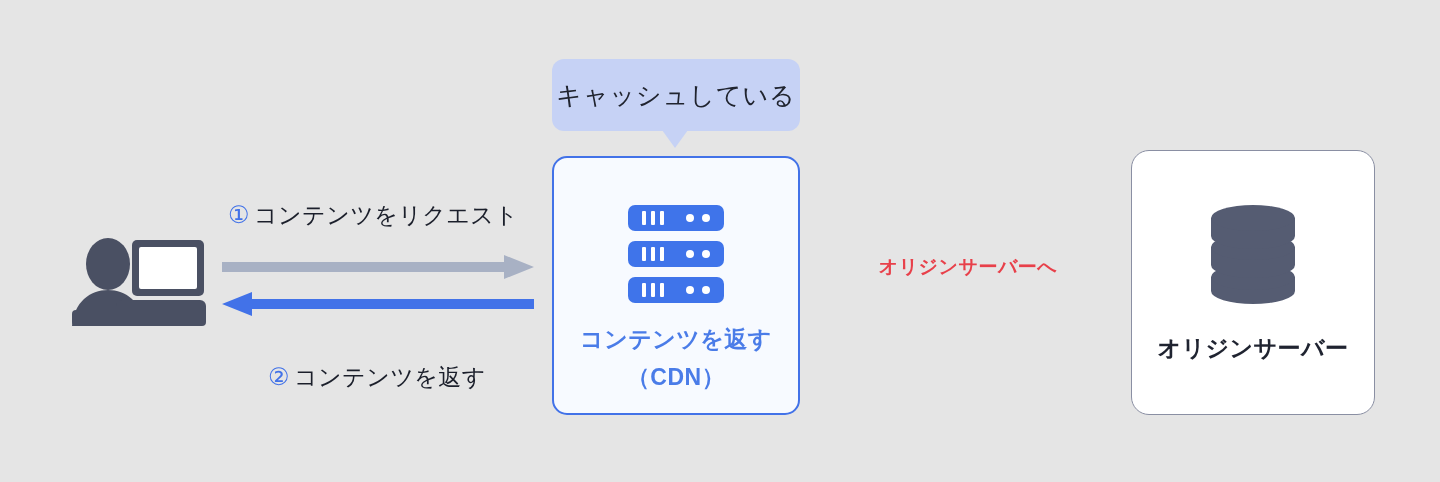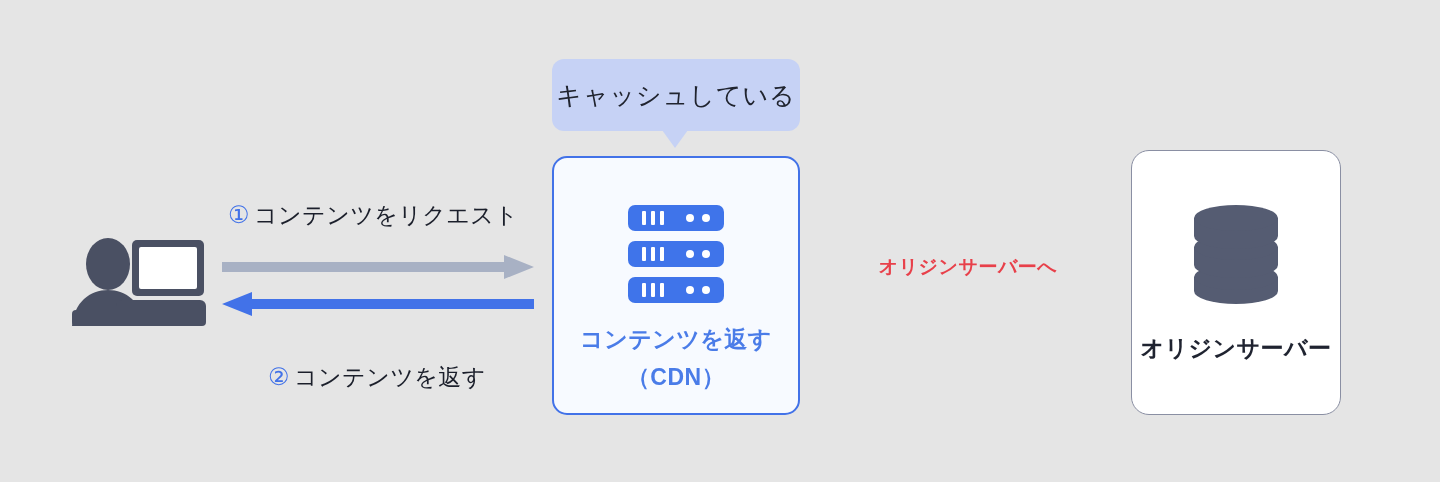--- a/index.html
+++ b/index.html
@@ -108,21 +108,21 @@
     font-weight: bold;
     line-height: 38px;
     letter-spacing: 0.5px;
   }
 
   
   .origin-box {
     position: absolute;
     left: 1131px;
     top: 150px;
-    width: 210px;
+    width: 244px;
     height: 265px;
     box-sizing: border-box;
     border: 1.5px solid #8a8fa3;
     border-radius: 18px;
     background: #ffffff;
   }
   .db-icon {
     position: absolute;
     left: 50%;
     transform: translateX(-50%);

